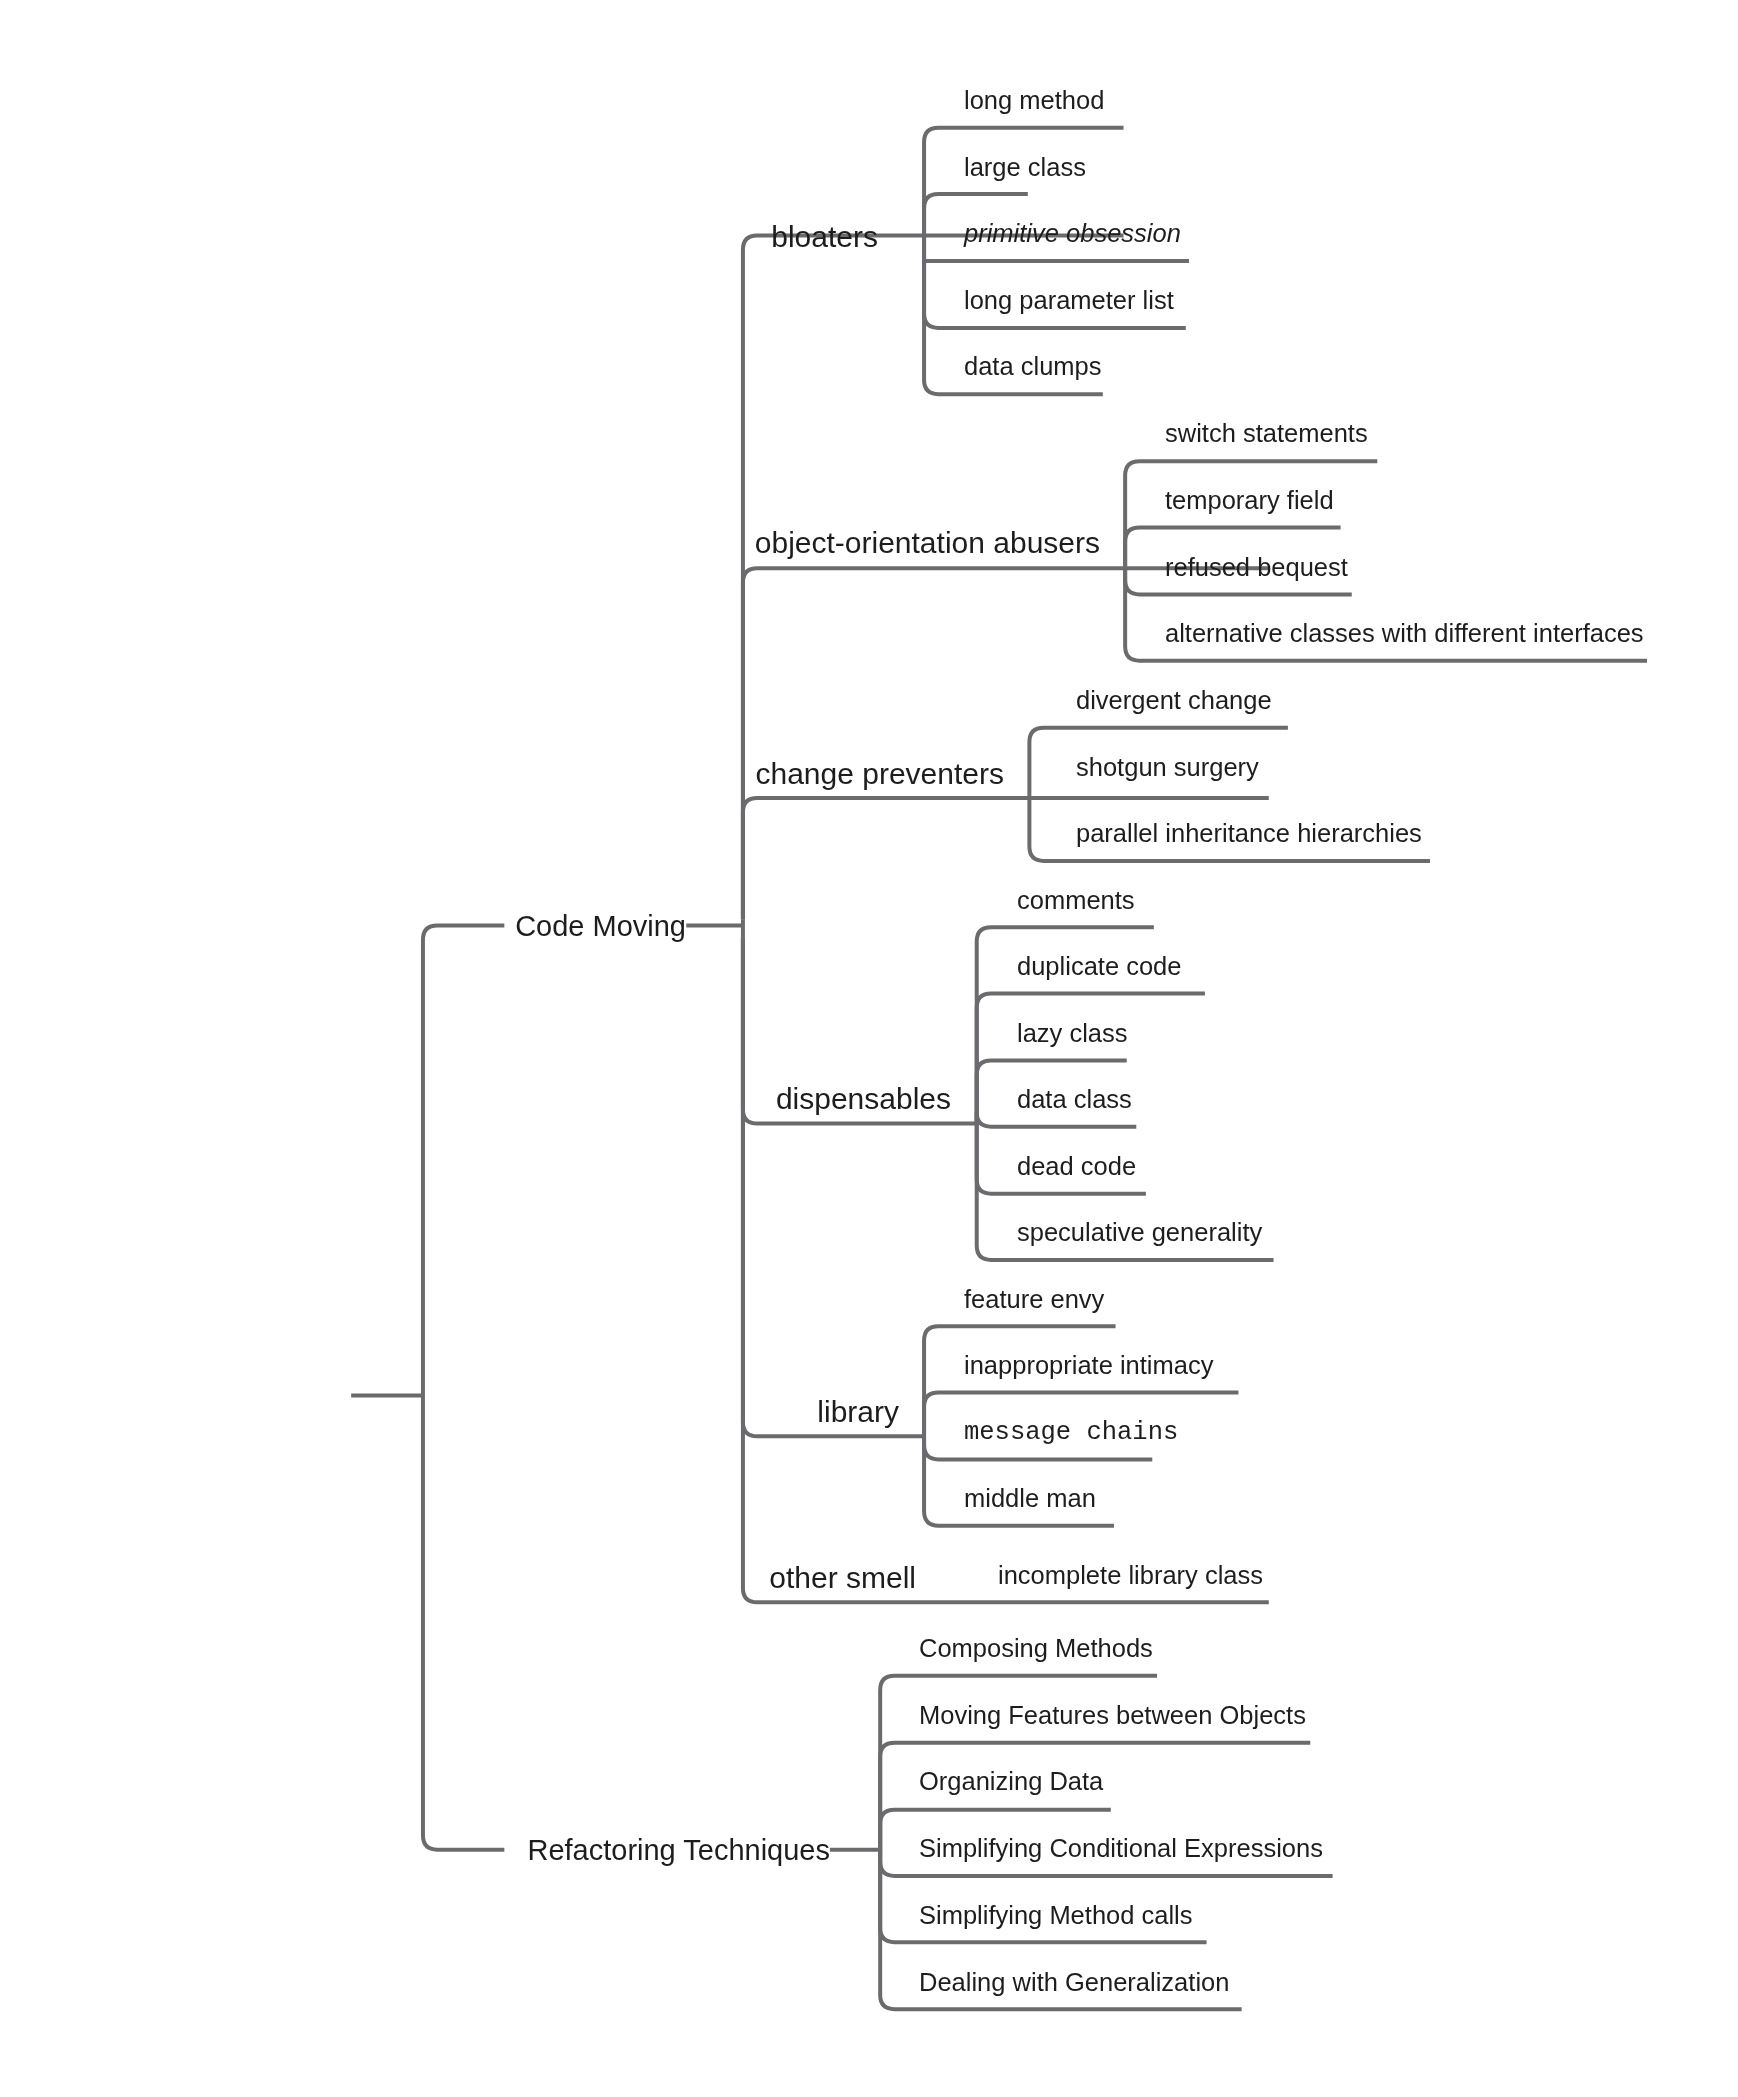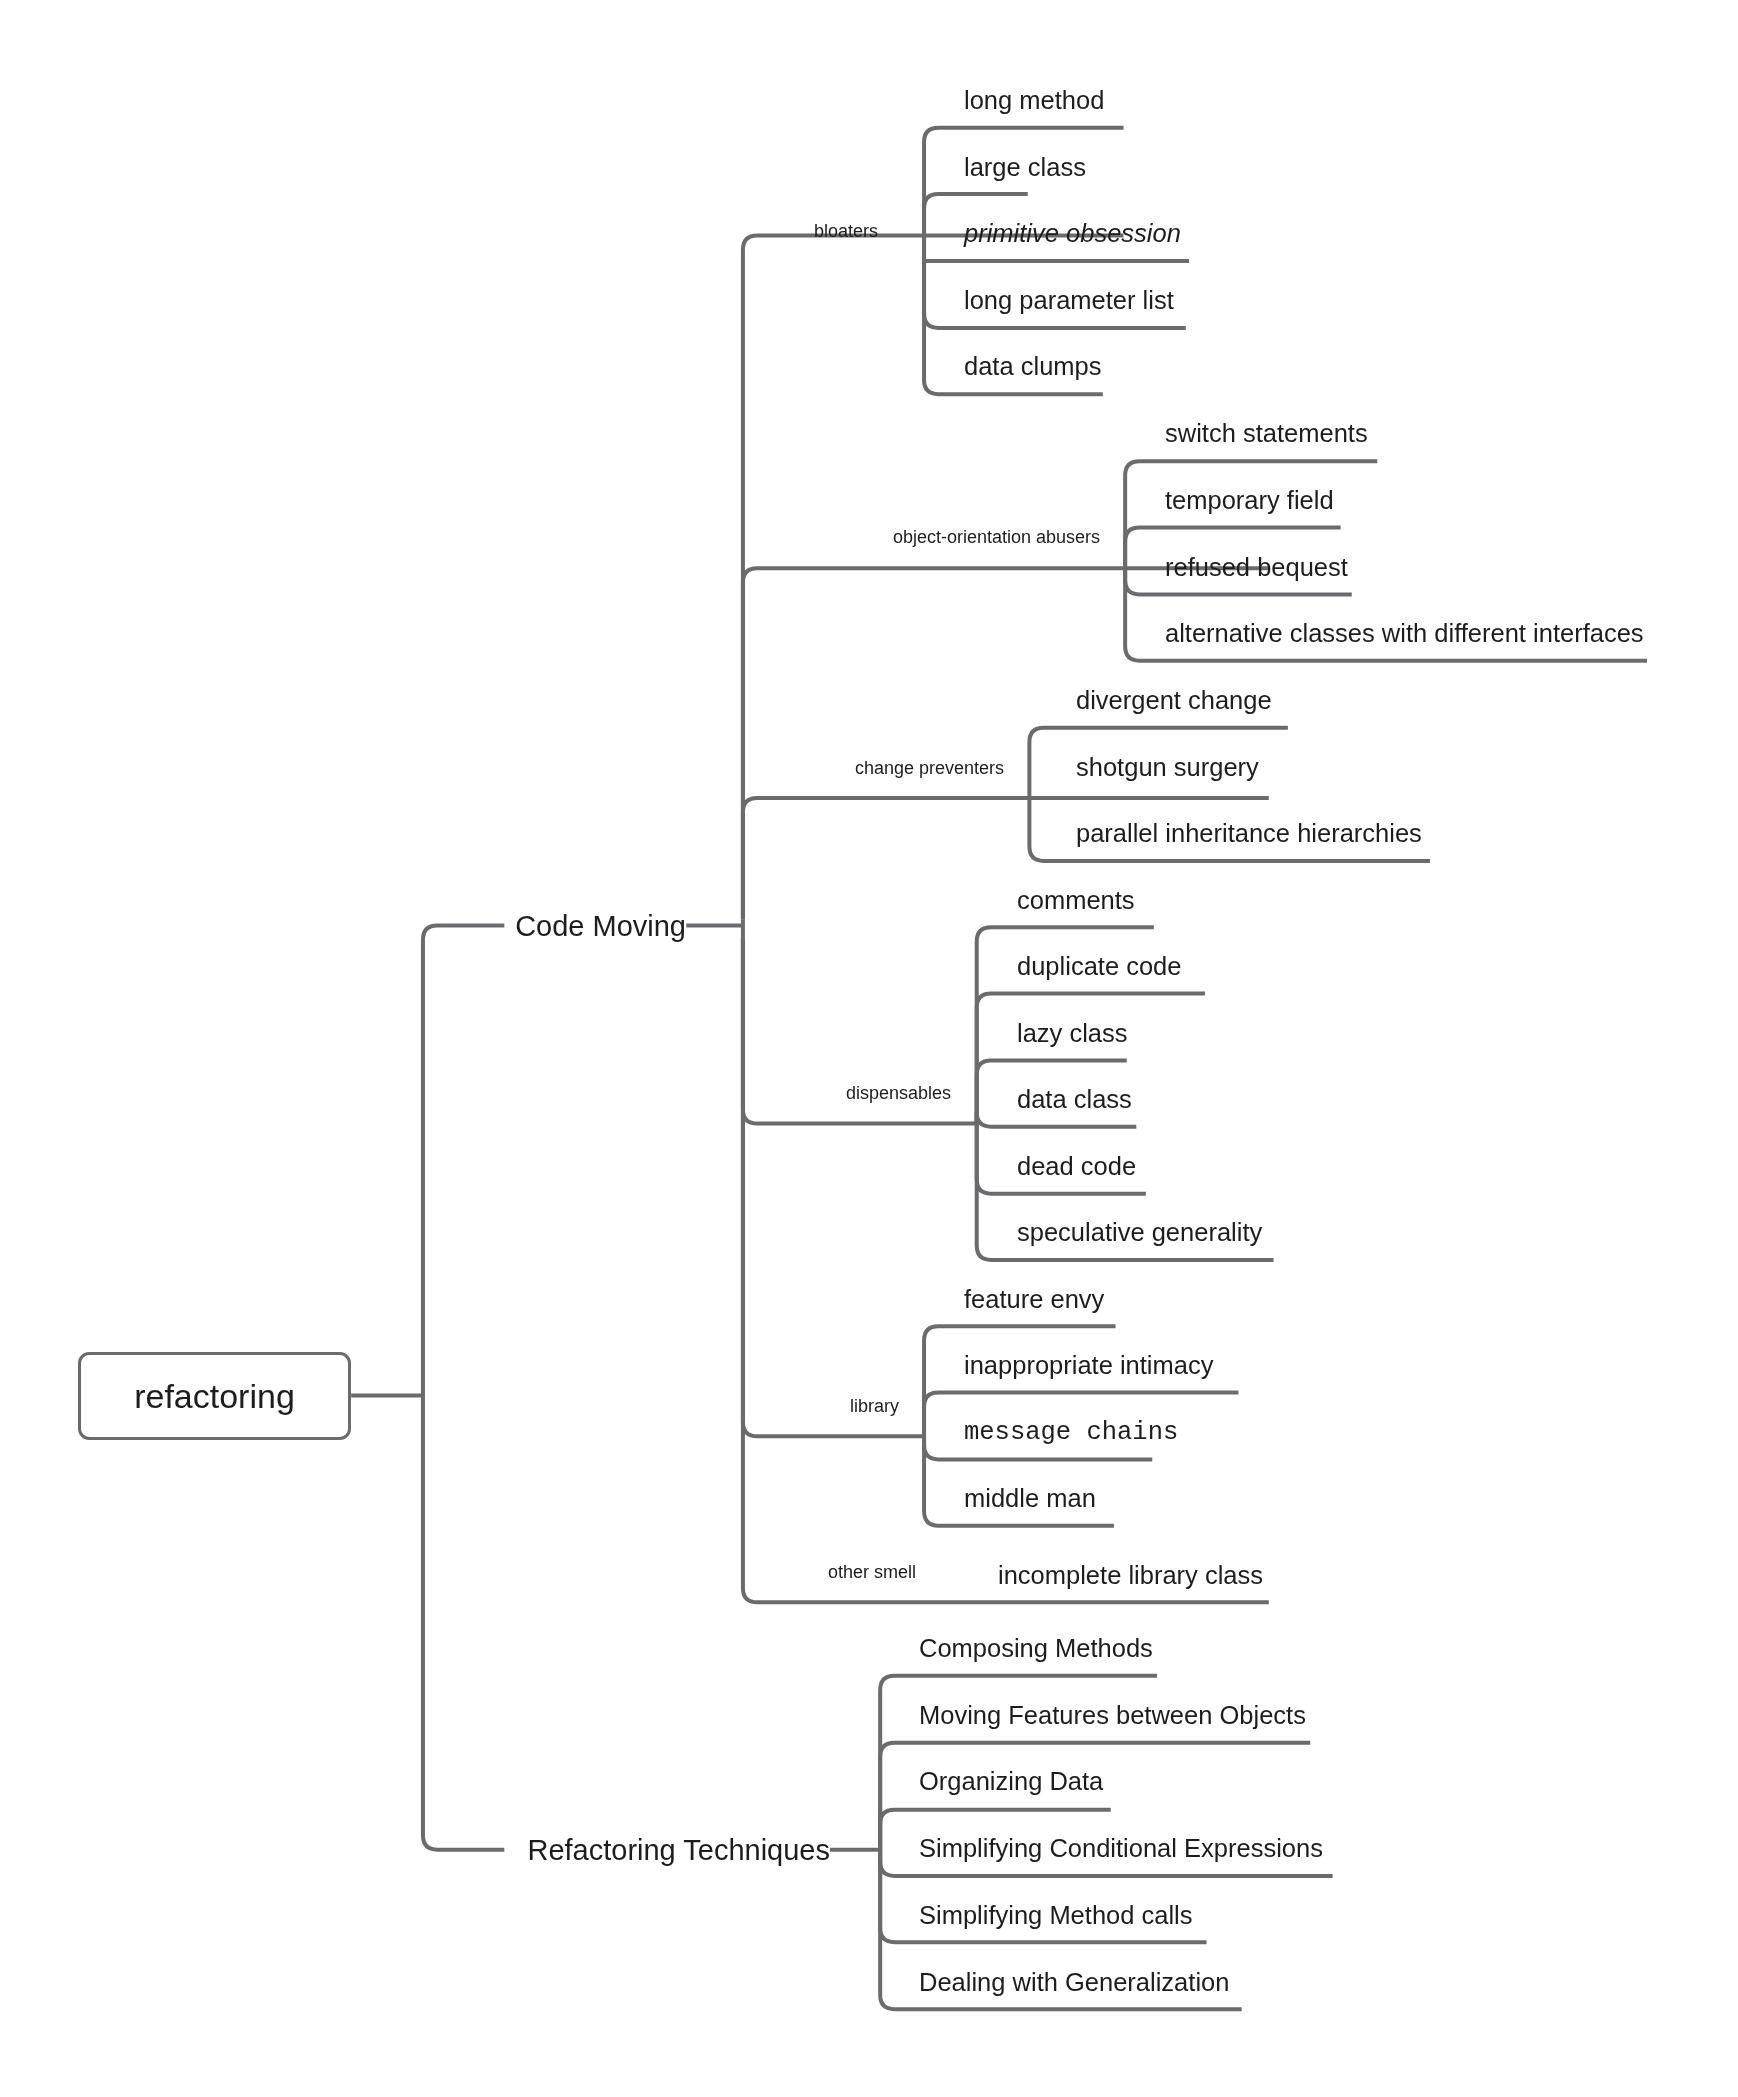--- a/index.html
+++ b/index.html
@@ -43,21 +43,21 @@
     align-items: center;
     justify-content: center;
   }
   #root-label {
     font-size: 34px;
     color: #1d1d1d;
     line-height: 1;
     white-space: nowrap;
   }
   .lvl1 { font-size: 29px; }
-  .lvl2 { font-size: 18px; }
+  .lvl2 { font-size: 30px; }
   .lvl3 { font-size: 25.5px; }
   .anchor-right { transform: translateX(-100%); }
 </style>
 </head>
 <body>
 
 <div id="canvas">
 
   <svg id="wires" viewBox="0 0 2178 2628" xmlns="http://www.w3.org/2000/svg">
     <g fill="none" stroke="#6b6b6e" stroke-width="5" stroke-linecap="butt">
@@ -113,23 +113,20 @@
 
       <path d="M 1450 2100 L 1121 2100 Q 1103 2100 1103 2118 L 1103 2318"></path>
       <path d="M 1642 2184 L 1121 2184 Q 1103 2184 1103 2202 L 1103 2318"></path>
       <path d="M 1392 2268 L 1121 2268 Q 1103 2268 1103 2286 L 1103 2318"></path>
       <path d="M 1670 2351 L 1121 2351 Q 1103 2351 1103 2333 L 1103 2318"></path>
       <path d="M 1512 2434 L 1121 2434 Q 1103 2434 1103 2416 L 1103 2318"></path>
       <path d="M 1556 2518 L 1121 2518 Q 1103 2518 1103 2500 L 1103 2318"></path>
     </g>
   </svg>
 
-  <div id="root-node">
-    <span id="root-label">refactoring</span>
-  </div>
 
   <div class="node-label lvl1 anchor-right" style="left:686px; top:912px;">Code Moving</div>
   <div class="node-label lvl1 anchor-right" style="left:830px; top:1836px;">Refactoring Techniques</div>
 
   <div class="node-label lvl2 anchor-right" style="left:878px; top:222px;">bloaters</div>
   <div class="node-label lvl2 anchor-right" style="left:1100px; top:528px;">object-orientation abusers</div>
   <div class="node-label lvl2 anchor-right" style="left:1004px; top:759px;">change preventers</div>
   <div class="node-label lvl2 anchor-right" style="left:951px; top:1084px;">dispensables</div>
   <div class="node-label lvl2 anchor-right" style="left:899px; top:1397px;">library</div>
   <div class="node-label lvl2 anchor-right" style="left:916px; top:1563px;">other smell</div>

